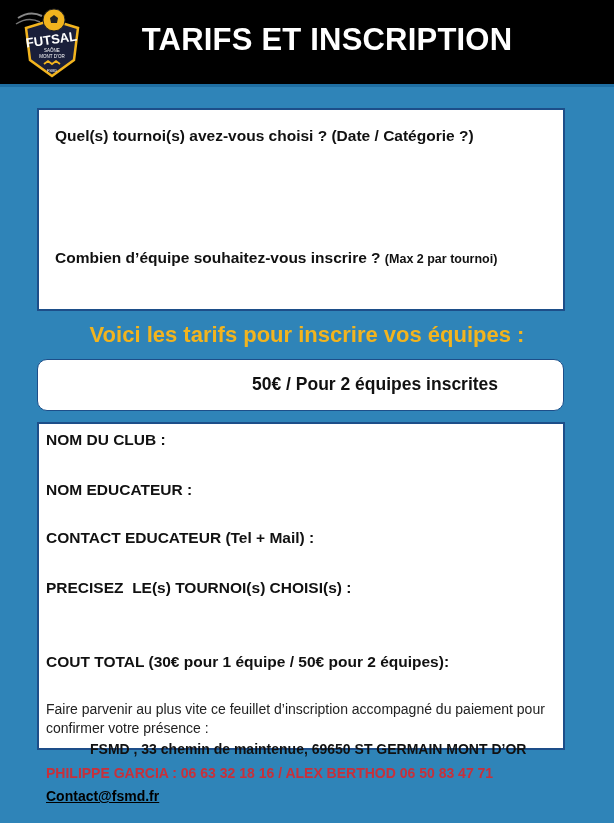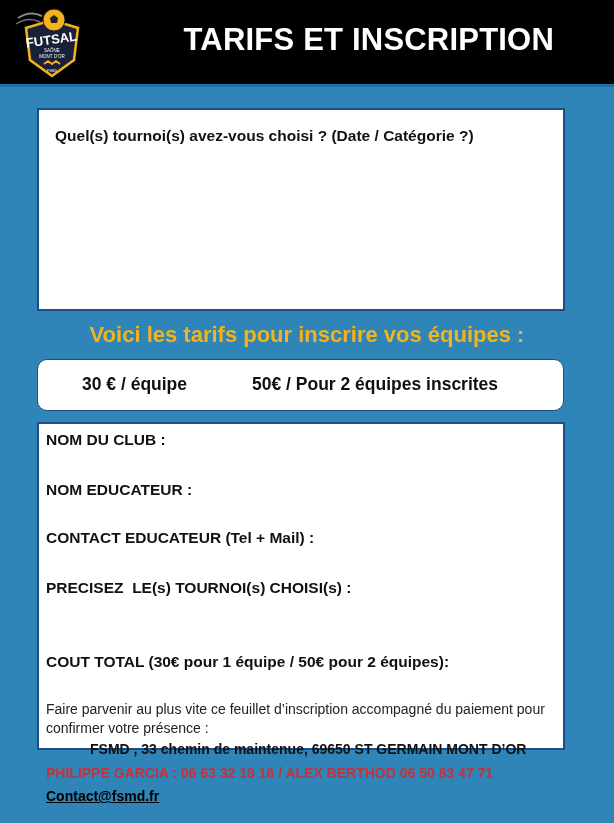--- a/index.html
+++ b/index.html
@@ -15,21 +15,21 @@
   }
   .header-stripe {
     position: absolute; left: 0; top: 84px; width: 614px; height: 3px;
     background: #1f6fa3;
   }
   .logo {
     position: absolute; left: 12px; top: 4px; width: 80px; height: 76px;
   }
   .title {
     position: absolute; left: 100px; right: 0; top: 22px;
-    text-align: right; color: #fff; font-weight: bold;
+    text-align: center; color: #fff; font-weight: bold;
     font-size: 31px; letter-spacing: 0.2px; padding-right: 60px;
   }
   .box {
     position: absolute; background: #fff;
     border: 2px solid #1d4e89; box-sizing: border-box;
   }
   .q-box { left: 37px; top: 108px; width: 528px; height: 203px; }
   .q-line { position: absolute; left: 16px; font-size: 15.5px; font-weight: bold; color: #111; white-space: nowrap; }
   .q-line .small { font-size: 12.5px; }
   .q1 { top: 17px; }
@@ -72,26 +72,28 @@
     <text x="40" y="54" text-anchor="middle" font-size="4.5" fill="#fff" font-family="Liberation Sans, sans-serif">MONT D'OR</text>
     <path d="M32 60 L36 57 L40 60 L44 57 L48 60" stroke="#f2b41e" stroke-width="1.8" fill="none"></path>
     <text x="40" y="68" text-anchor="middle" font-size="3.5" fill="#fff" font-family="Liberation Sans, sans-serif">FSMD</text>
   </svg>
   <div class="title">TARIFS ET INSCRIPTION</div>
 </div>
 <div class="header-stripe"></div>
 
 <div class="box q-box">
   <div class="q-line q1">Quel(s) tournoi(s) avez-vous choisi ? (Date / Catégorie ?)</div>
+  <div class="q-line q2">
+    <span>Combien d’équipe souhaitez-vous inscrire ? </span><span class="small">(Max 2 par tournoi)</span>
+  </div>
 </div>
 
 <div class="tarif-heading">Voici les tarifs pour inscrire vos équipes :</div>
 
 <div class="box price-box">
-  <div class="price p1">30 € / équipe</div>
   <div class="price p2">50€ / Pour 2 équipes inscrites</div>
 </div>
 
 <div class="box form-box">
   <div class="f-line f1">NOM DU CLUB :</div>
   <div class="f-line f2">NOM EDUCATEUR :</div>
   <div class="f-line f3">CONTACT EDUCATEUR (Tel + Mail) :</div>
   <div class="f-line f4">PRECISEZ  LE(s) TOURNOI(s) CHOISI(s) :</div>
   <div class="f-line f5">COUT TOTAL (30€ pour 1 équipe / 50€ pour 2 équipes):</div>
   <div class="note">Faire parvenir au plus vite ce feuillet d’inscription accompagné du paiement pour confirmer votre présence :</div>

